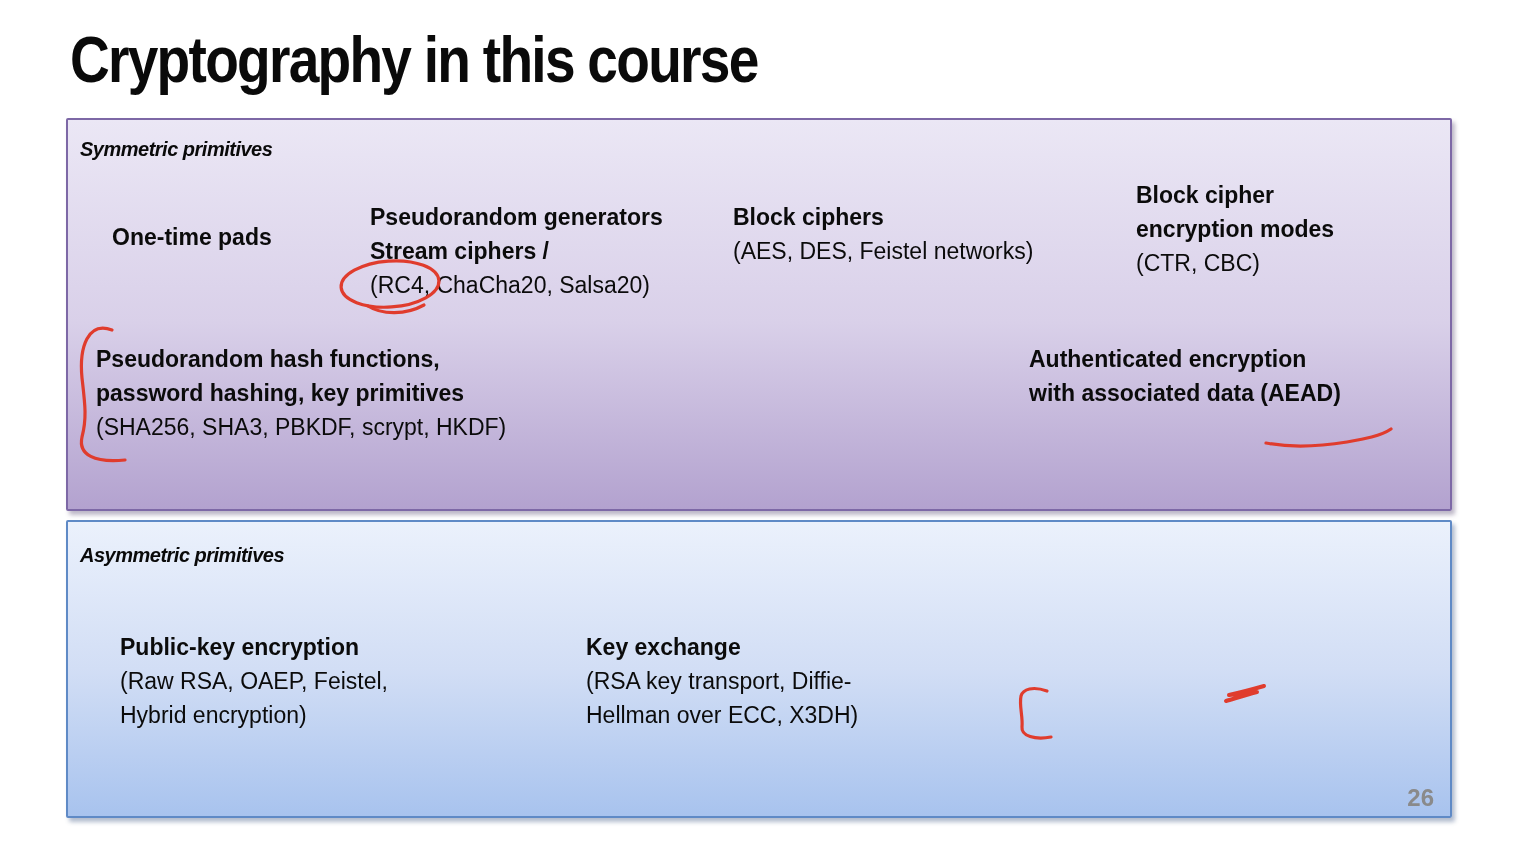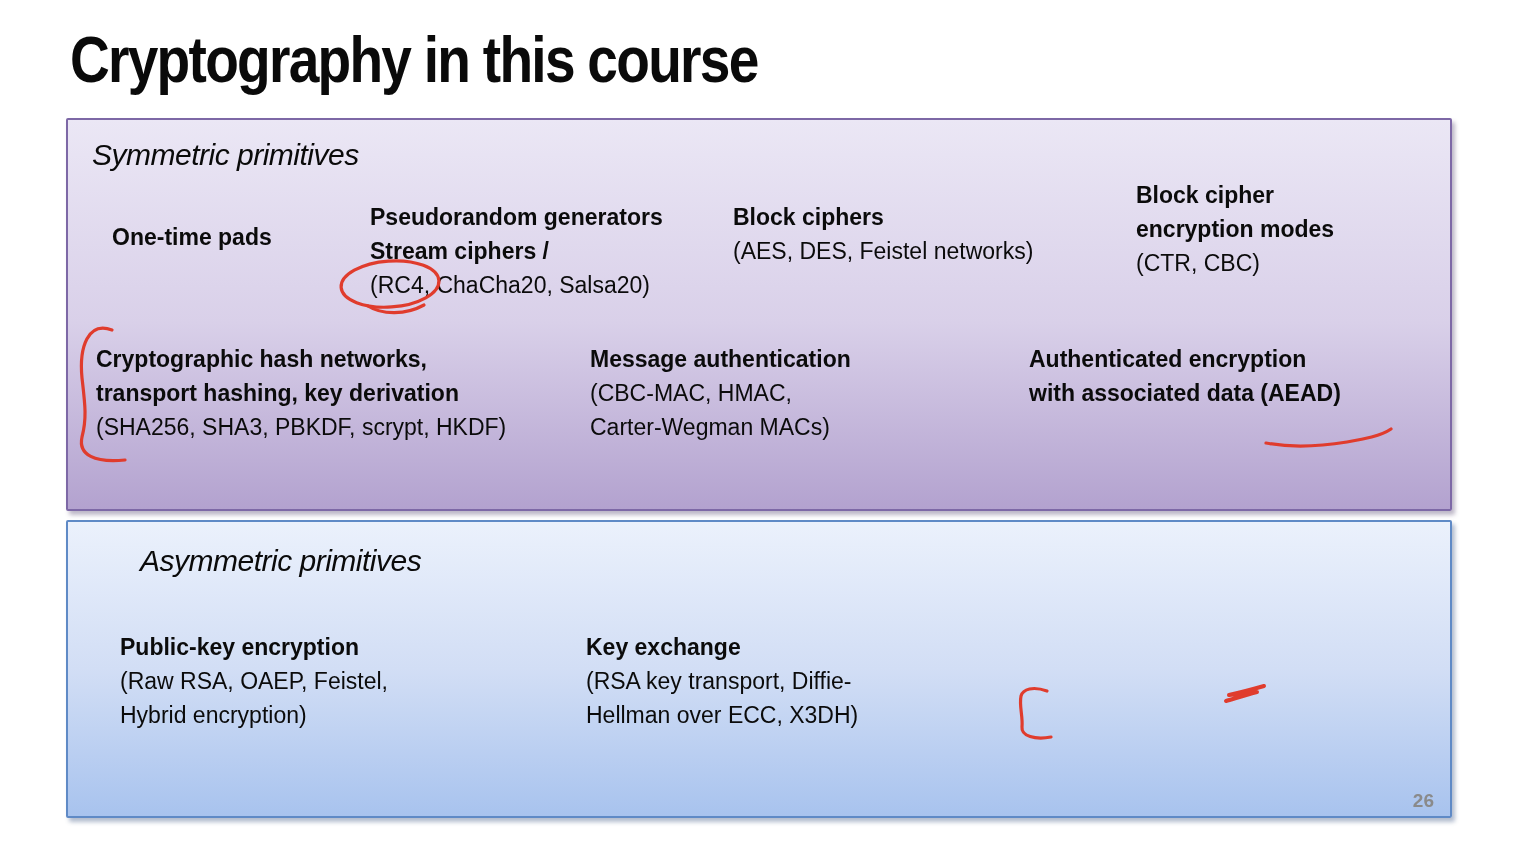--- a/index.html
+++ b/index.html
@@ -25,30 +25,30 @@
     background:linear-gradient(180deg,var(--symmetric-box-top,#ebe7f5) 0%,#d9d0e9 52%,var(--symmetric-box-bottom,#b3a2cf) 100%);
     box-shadow:3px 4px 4px rgba(108,96,130,0.45);
   }
   .panel.asymmetric{
     top:520px;height:294px;
     border:2px solid var(--asymmetric-border,#5f8ac6);
     background:linear-gradient(180deg,var(--asymmetric-box-top,#ebf1fc) 0%,#d2def5 50%,var(--asymmetric-box-bottom,#a8c3ee) 100%);
     box-shadow:3px 4px 4px rgba(84,106,146,0.45);
   }
   .panel-heading{
-    position:absolute;left:24px;top:18px;
-    font-size:30px;font-weight:400;font-style:italic;letter-spacing:-0.5px;
+    position:absolute;left:12px;top:18px;
+    font-size:20px;font-weight:700;font-style:italic;letter-spacing:-0.5px;
     color:#0a0a0a;
   }
-  .panel.asymmetric .panel-heading{top:22px;margin-left:48px;}
+  .panel.asymmetric .panel-heading{top:22px;}
   .item{position:absolute;font-size:23px;line-height:34px;white-space:nowrap;}
   .item .b{font-weight:700;}
   .page-number{
     position:absolute;right:16px;bottom:4px;
-    font-size:19px;font-weight:700;color:var(--page-number-color,#8a8a8a);
+    font-size:24px;font-weight:700;color:var(--page-number-color,#8a8a8a);
   }
   svg.ink{
     position:absolute;left:0;top:0;width:1532px;height:842px;
     pointer-events:none;
   }
   svg.ink path, svg.ink ellipse{
     fill:none;stroke:var(--ink,#e03c2d);stroke-width:3.2;
     stroke-linecap:round;stroke-linejoin:round;
   }
 </style>
@@ -75,30 +75,25 @@
     <div class="b">encryption modes</div>
     <div>(CTR, CBC)</div>
   </div>
 
   <div class="item" style="left:665px;top:80px">
     <div class="b">Block ciphers</div>
     <div>(AES, DES, Feistel networks)</div>
   </div>
 
   <div class="item" style="left:28px;top:222px">
-    <div class="b">Cryptographic hash networks,</div>
-    <div class="b">transport hashing, key derivation</div>
+    <div class="b">Pseudorandom hash functions,</div>
+    <div class="b">password hashing, key primitives</div>
     <div>(SHA256, SHA3, PBKDF, scrypt, HKDF)</div>
   </div>
 
-  <div class="item" style="left:522px;top:222px">
-    <div class="b">Message authentication</div>
-    <div>(CBC-MAC, HMAC,</div>
-    <div>Carter-Wegman MACs)</div>
-  </div>
 
   <div class="item" style="left:961px;top:222px">
     <div class="b">Authenticated encryption</div>
     <div class="b">with associated data (AEAD)</div>
   </div>
 </div>
 
 <div class="panel asymmetric">
   <div class="panel-heading">Asymmetric primitives</div>
 

